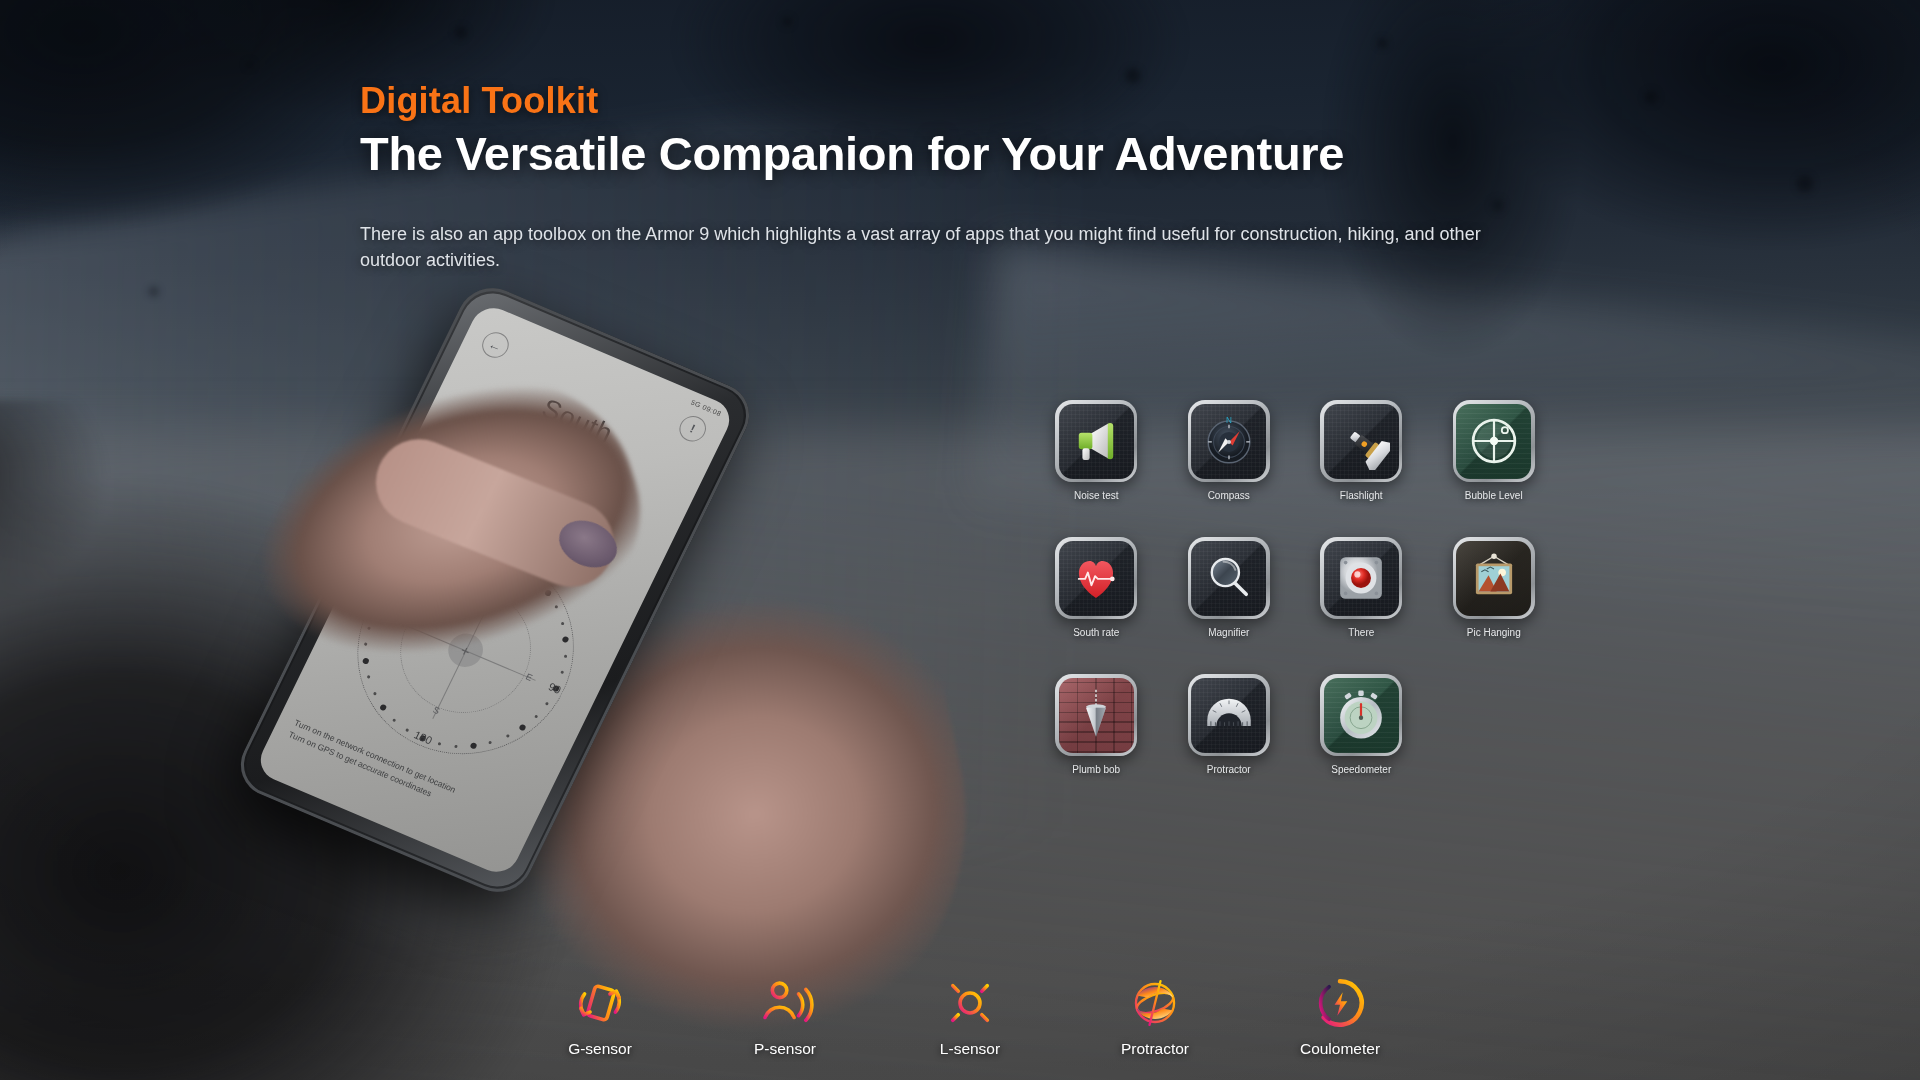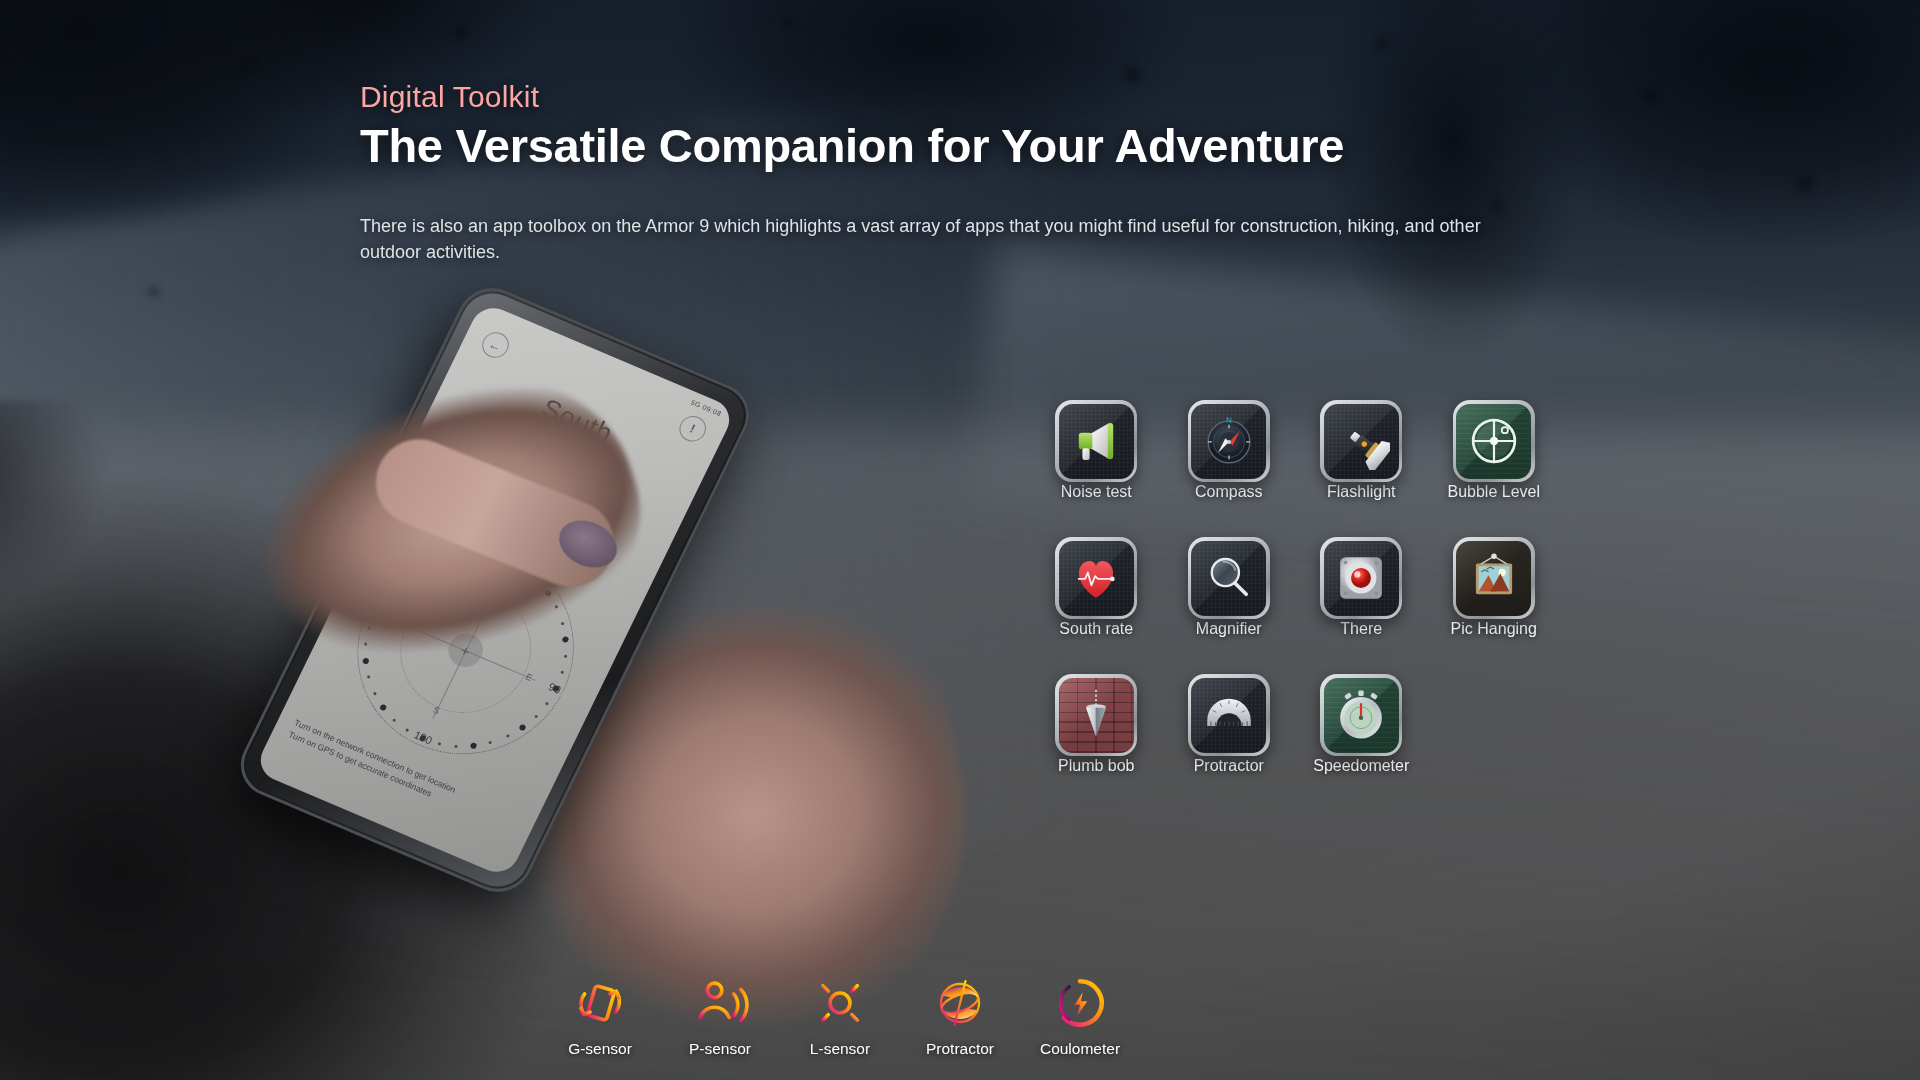--- a/index.html
+++ b/index.html
@@ -207,21 +207,21 @@
   .dial-label.small { font-size: 9px; color: #55565a; }
 
   .scr-hint {
     position: absolute; left: 16px; right: 16px; bottom: 40px;
     font-size: 8.5px; line-height: 1.6; color: #3f4042;
   }
 
   
   .copy { position: absolute; left: 360px; top: 80px; width: 1210px; }
   .eyebrow {
-    font-size: 30px; color: #fca5a5; letter-spacing: .2px; font-weight: 400;
+    font-size: 36px; color: #f97316; letter-spacing: .2px; font-weight: 700;
     text-shadow: 0 2px 10px rgba(0,0,0,.6);
   }
   .headline {
     margin-top: 4px;
     font-size: 47px; font-weight: 700; color: #ffffff; letter-spacing: -.3px;
     text-shadow: 0 2px 16px rgba(0,0,0,.65);
   }
   .subcopy {
     margin-top: 40px; max-width: 1180px;
     font-size: 18px; line-height: 1.45; color: #dfe3e8; font-weight: 400;
@@ -268,30 +268,30 @@
       repeating-linear-gradient(0deg, rgba(0,0,0,.30) 0 1.5px, transparent 1.5px 10px),
       repeating-linear-gradient(90deg, rgba(0,0,0,.26) 0 1.5px, transparent 1.5px 18px),
       linear-gradient(160deg, #a0565a 0%, #8d4a4f 55%, #7b3f44 100%);
   }
   .face.photo-face {
     background:
       linear-gradient(135deg, rgba(255,255,255,.08) 0%, rgba(0,0,0,.2) 52%, rgba(0,0,0,.06) 100%),
       linear-gradient(160deg, #3a362f 0%, #2b2823 60%, #201e1a 100%);
   }
   .app-label {
-    margin-top: 1px;
-    font-size: 16px; color: #f2f4f6; white-space: nowrap;
+    margin-top: 8px;
+    font-size: 10px; color: #f2f4f6; white-space: nowrap;
     text-shadow: 0 1px 6px rgba(0,0,0,.75);
   }
 
   
   .sensor-row {
     position: absolute; left: 540px; bottom: 22px;
     width: 860px;
-    display: flex; justify-content: flex-start; align-items: flex-end;
+    display: flex; justify-content: space-between; align-items: flex-end;
   }
   .sensor-cell { display: flex; flex-direction: column; align-items: center; width: 120px; }
   .sensor-icon { width: 58px; height: 58px; }
   .sensor-label {
     margin-top: 8px; font-size: 15.5px; color: #ffffff; white-space: nowrap;
     text-shadow: 0 1px 6px rgba(0,0,0,.8);
   }
 </style>
 </head>
 <body>

